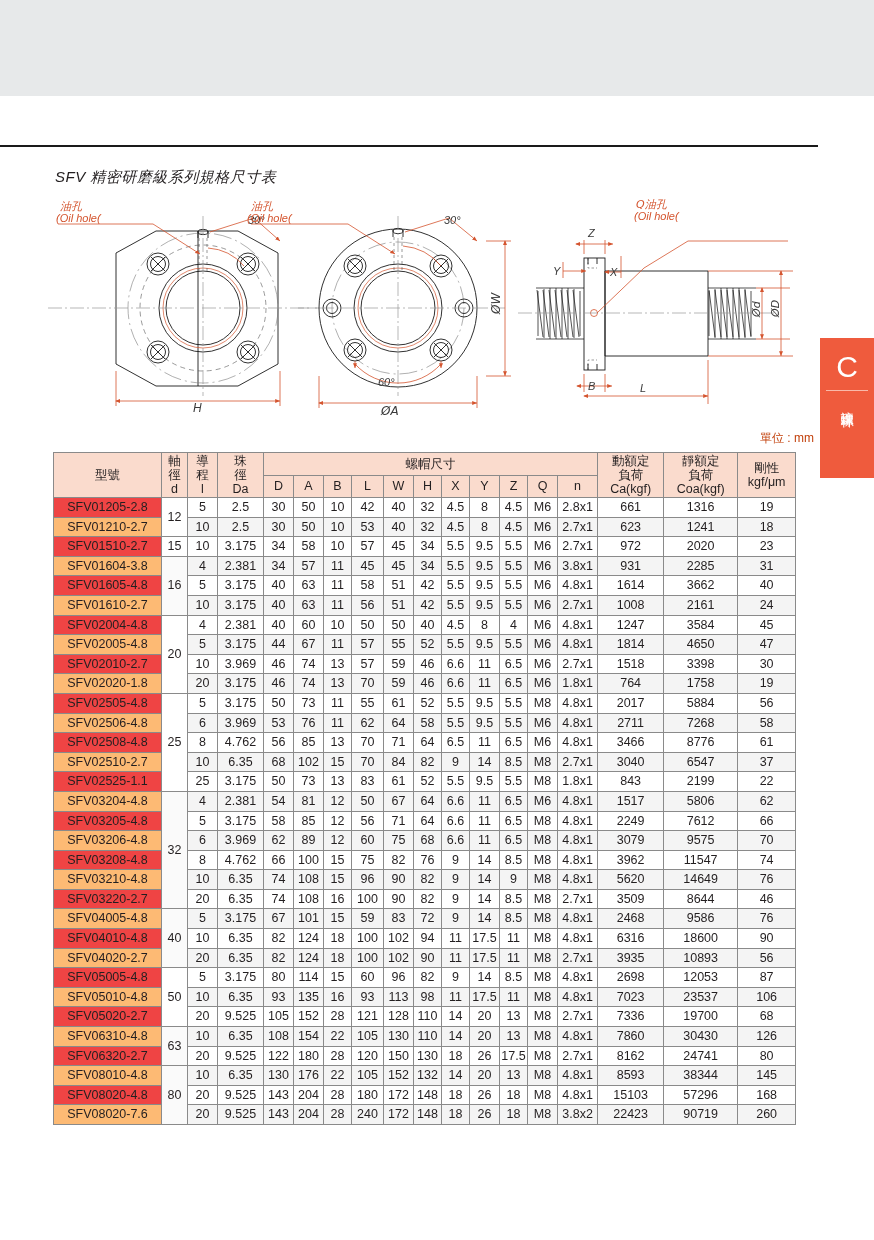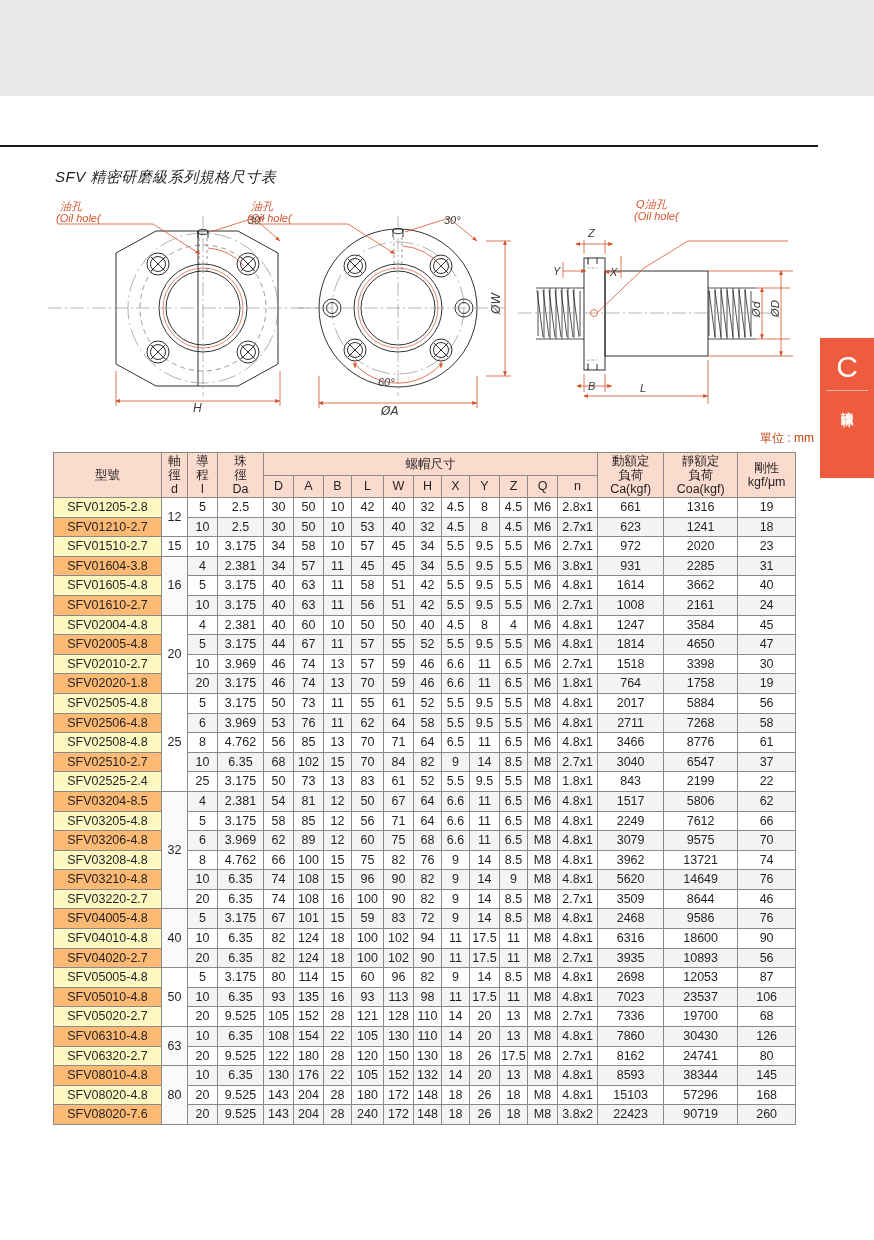--- a/index.html
+++ b/index.html
@@ -73,21 +73,21 @@
     line-height:1.12;
     padding:1px 0;
   }
   thead th.vstack{
     font-size:12.5px;
   }
   thead th .vline{display:block;line-height:1.12;}
   .grp-head{font-size:12.5px;}
   td.model{
     text-align:left;padding-left:4px;
-    background:#fef9c3;
+    background:#ef4444;
     font-size:12.5px;
   }
   tbody tr.alt td{background:#f4f4f4;}
   tbody tr.alt td.model{background:#fdba74;}
   td.dcol{background:#ffffff;}
   tbody tr.alt td.dcol{background:#fafafa;}
 </style>
 </head>
 <body>
 
@@ -631,40 +631,40 @@
           <td>9</td>
           <td>14</td>
           <td>8.5</td>
           <td>M8</td>
           <td>2.7x1</td>
           <td>3040</td>
           <td>6547</td>
           <td>37</td>
         </tr>
         <tr>
-          <td class="model">SFV02525-2.4</td>
+          <td class="model">SFV02525-1.1</td>
           <td>25</td>
           <td>3.175</td>
           <td>50</td>
           <td>73</td>
           <td>13</td>
           <td>83</td>
           <td>61</td>
           <td>52</td>
           <td>5.5</td>
           <td>9.5</td>
           <td>5.5</td>
           <td>M8</td>
           <td>1.8x1</td>
           <td>843</td>
           <td>2199</td>
           <td>22</td>
         </tr>
         <tr class="alt">
-          <td class="model">SFV03204-8.5</td>
+          <td class="model">SFV03204-4.8</td>
           <td class="dcol" rowspan="6">32</td>
           <td>4</td>
           <td>2.381</td>
           <td>54</td>
           <td>81</td>
           <td>12</td>
           <td>50</td>
           <td>67</td>
           <td>64</td>
           <td>6.6</td>
@@ -723,21 +723,21 @@
           <td>15</td>
           <td>75</td>
           <td>82</td>
           <td>76</td>
           <td>9</td>
           <td>14</td>
           <td>8.5</td>
           <td>M8</td>
           <td>4.8x1</td>
           <td>3962</td>
-          <td>13721</td>
+          <td>11547</td>
           <td>74</td>
         </tr>
         <tr class="alt">
           <td class="model">SFV03210-4.8</td>
           <td>10</td>
           <td>6.35</td>
           <td>74</td>
           <td>108</td>
           <td>15</td>
           <td>96</td>

